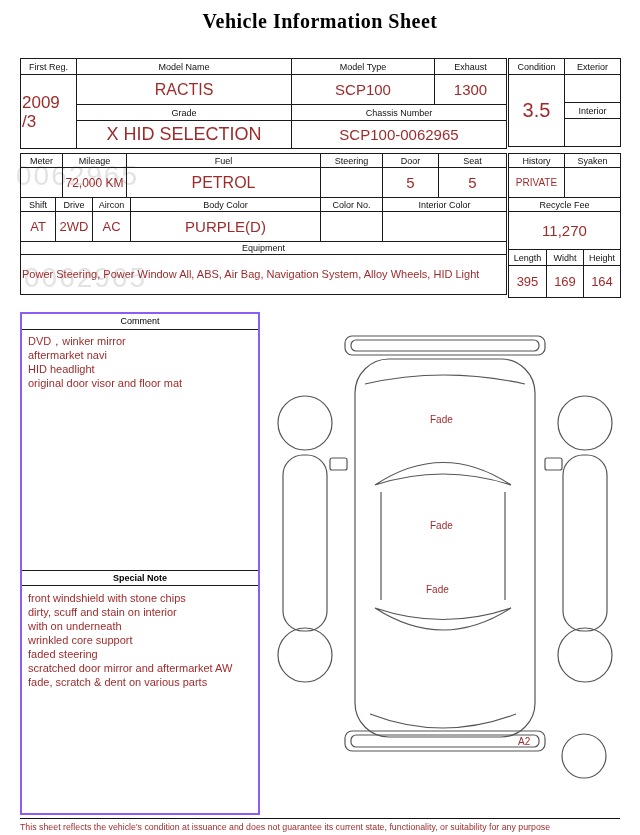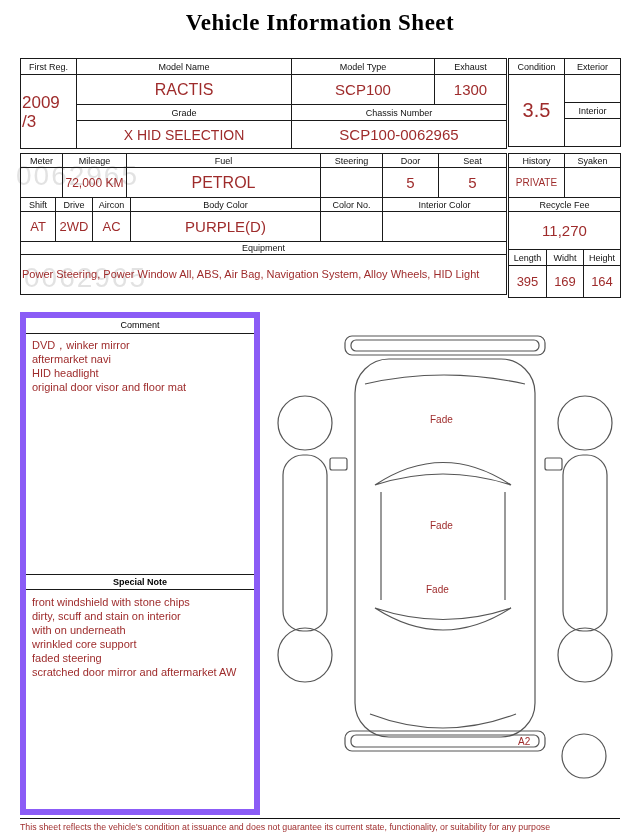--- a/index.html
+++ b/index.html
@@ -1,32 +1,32 @@
 <!DOCTYPE html>
 <html><head>
 <meta charset="utf-8">
 <style>
   * { margin:0; padding:0; box-sizing:border-box; }
   html,body { background:#fff; }
   .sheet { position:relative; width:640px; height:835px; background:#fff;
            font-family:"Liberation Sans", sans-serif; color:#000; overflow:hidden; }
   .title { position:absolute; top:10px; left:0; width:100%; text-align:center;
-           font-family:"Liberation Serif", serif; font-size:23px; font-weight:600;
+           font-family:"Liberation Serif", serif; font-size:20px; font-weight:600;
            letter-spacing:.5px; color:#000; z-index:2; }
   table.tbl { position:absolute; border-collapse:collapse; table-layout:fixed; z-index:1; background:transparent; }
   .tbl td { border:1px solid #1a1a1a; overflow:hidden; padding:0 1px; vertical-align:middle; }
   .lbl { font-size:9px; color:#111; text-align:center; }
   .val { color:#9E2B2B; text-align:center;margin-left:36px; }
   .f20{font-size:20px}.f16{font-size:16px}.f15{font-size:15px}
-  .f14{font-size:14px}.f13{font-size:13px}.f12{font-size:12px}.f10{font-size:10px}
+  .f14{font-size:18px}.f13{font-size:13px}.f12{font-size:12px}.f10{font-size:10px}
   tr.h13 td{height:13px} tr.h14 td{height:14px} tr.h16 td{height:16px}
   tr.h28 td{height:28px} tr.h30 td{height:30px} tr.h32 td{height:32px} tr.h38 td{height:38px} tr.h40 td{height:40px}
   .firstreg { text-align:left; padding-left:4px; font-size:17px; line-height:19px; color:#9E2B2B; }
   .eqp { font-size:11px; text-align:left; vertical-align:top; padding:2px 4px; line-height:15px; color:#9E2B2B; }
-  .box { position:absolute; border:6px solid #8b5cf6; z-index:1; background:transparent; }
+  .box { position:absolute; border:2px solid #8b5cf6; z-index:1; background:transparent; }
   .boxhdr { height:16px; border-bottom:1px solid #1a1a1a; text-align:center; font-size:9px; padding-top:2px; background:#fff; }
   .specialhdr { position:absolute; left:0; right:0; top:256px; border-top:1px solid #1a1a1a;font-weight:bold; }
   .boxtxt { color:#9E2B2B; font-size:11px; line-height:14px; padding:4px 6px; }
   .specialtxt { position:absolute; left:0; right:0; top:273px; }
   .diagram { position:absolute; left:262px; top:322px; width:356px; height:460px; z-index:1; }
   .diagram svg { position:absolute; left:0; top:0; }
   .mark { position:absolute; color:#9E2B2B; font-size:10px; z-index:2; }
   .wm { position:absolute; z-index:0; color:#9a9a9a; opacity:.28; font-size:28px; letter-spacing:2px; }
   .footer { position:absolute; left:20px; top:818px; width:600px; border-top:1px solid #111;
             padding-top:3px; color:#9E2B2B; font-size:8.8px; z-index:2; }
@@ -230,20 +230,21 @@
       <div>original door visor and floor mat</div>
     </div>
     <div class="boxhdr specialhdr">Special Note</div>
     <div class="boxtxt specialtxt">
       <div>front windshield with stone chips</div>
       <div>dirty, scuff and stain on interior</div>
       <div>with on underneath</div>
       <div>wrinkled core support</div>
       <div>faded steering</div>
       <div>scratched door mirror and aftermarket AW</div>
+      <div>fade, scratch &amp; dent on various parts</div>
     </div>
   </div>
 
   <div class="diagram">
     <svg width="356" height="460" viewBox="0 0 356 460" fill="none" stroke="#555" stroke-width="1.2">
       <rect x="83" y="14" width="200" height="19" rx="7"></rect>
       <rect x="89" y="18" width="188" height="11" rx="5"></rect>
       <rect x="93" y="37" width="180" height="378" rx="34"></rect>
       <path d="M103 62 Q181 44 263 62"></path>
       <path d="M113 163 Q181 118 249 163 Q181 141 113 163 Z"></path>

